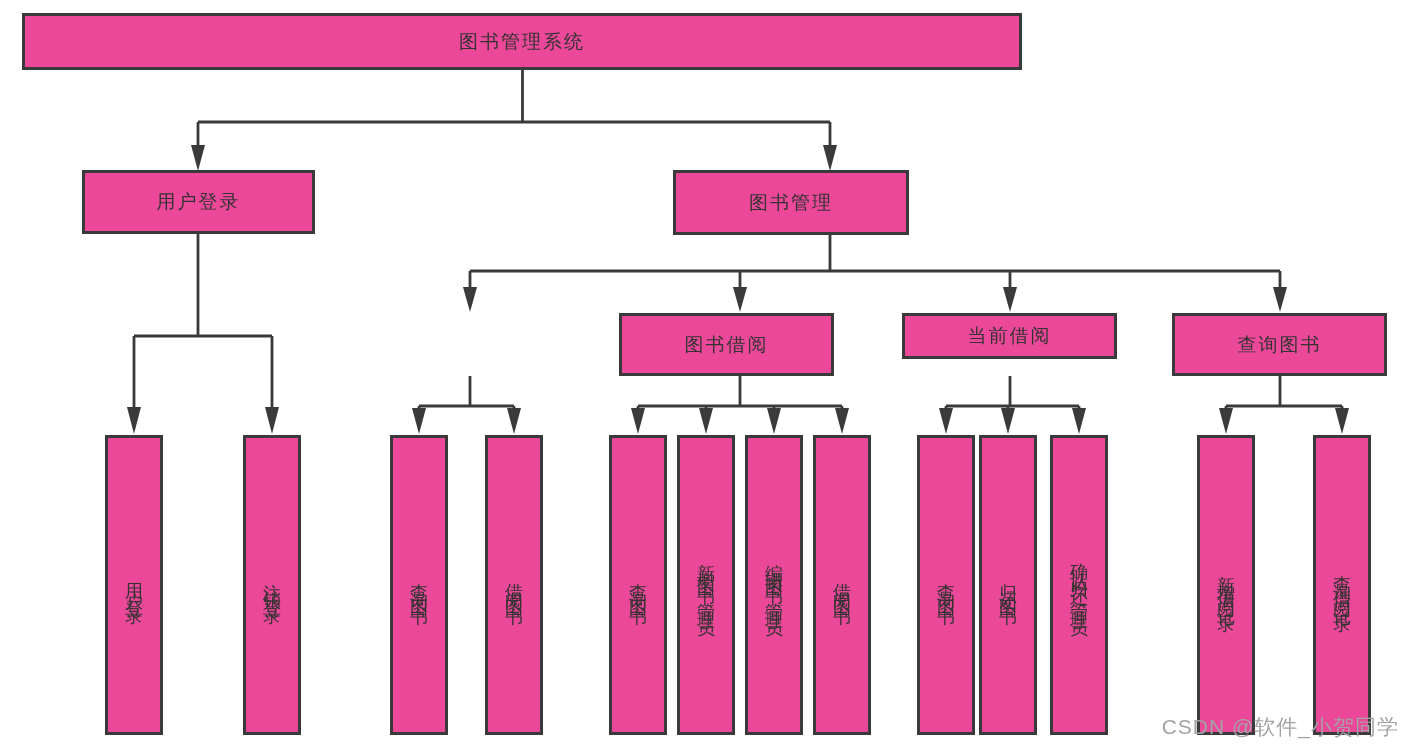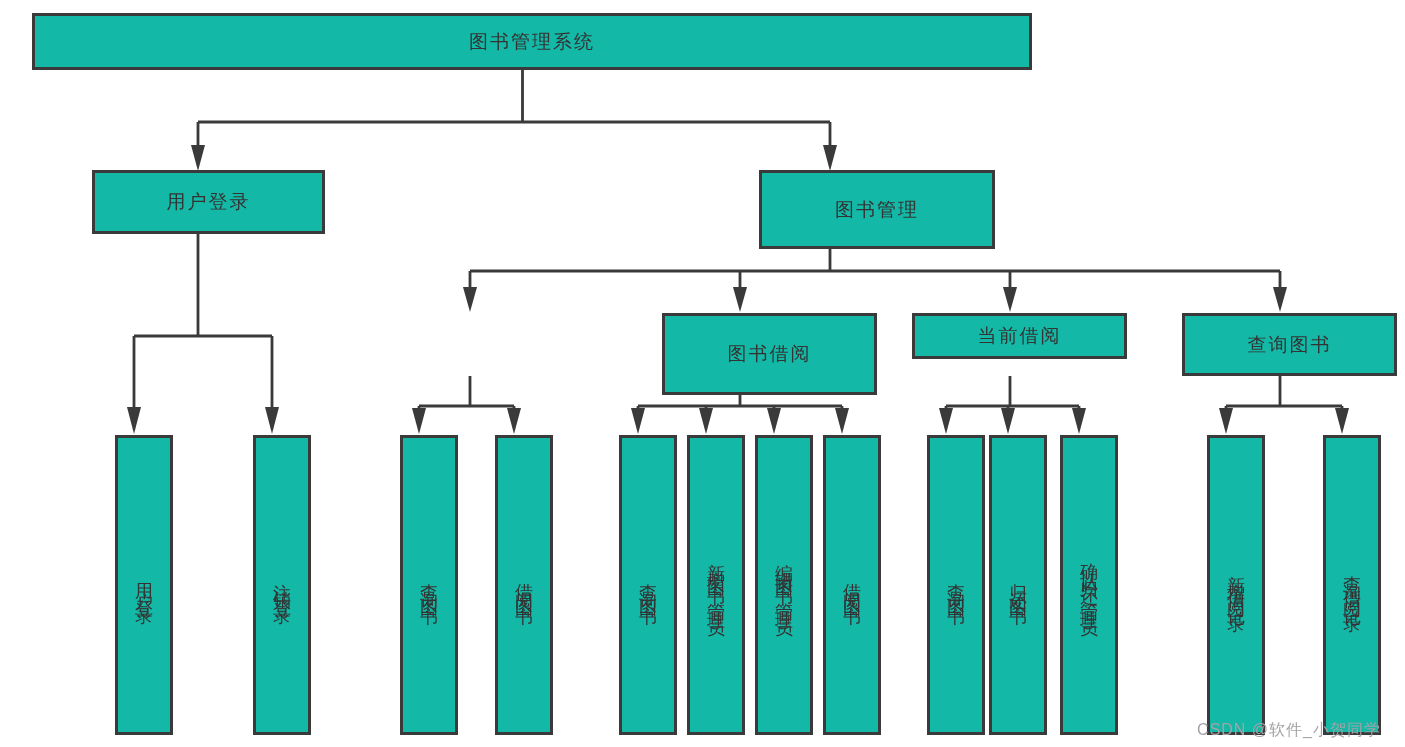--- a/index.html
+++ b/index.html
@@ -15,42 +15,41 @@
     background:var(--bg);
     overflow:hidden;
     font-family:"Liberation Sans","DejaVu Sans",sans-serif;
   }
   #edges{position:absolute;left:0;top:0;pointer-events:none;}
   #edges path{stroke:var(--line);stroke-width:2.8;fill:none;}
   #edges polygon{fill:var(--line);stroke:none;}
   .node{
     position:absolute;
     box-sizing:border-box;
-    background:#14b8a6;
+    background:#ec4899;
     border:3px solid var(--line);
     display:flex;align-items:center;justify-content:center;
     color:var(--text);
     font-size:19px;
     letter-spacing:2px;
     white-space:nowrap;
-    margin-left:10px;
   }
   .leaf{
     top:435px;height:300px;width:58px;
     writing-mode:vertical-rl;
     text-orientation:mixed;
     font-size:18px;
     letter-spacing:8px;
     line-height:1;
   }
   .watermark{
     position:absolute;
-    right:24px;bottom:6px;
+    right:6px;bottom:6px;
     color:var(--wm);
-    font-size:16px;
+    font-size:21px;
     letter-spacing:1px;
     z-index:10;
   }
 </style>
 </head>
 <body>
 
 <div id="canvas">
 
   <svg id="edges" width="1405" height="747">
@@ -92,23 +91,23 @@
     <g>
       <path d="M1280,376 V406 M1226,406 H1342 M1226,406 V410 M1342,406 V410"></path>
       <polygon points="1219,408 1233,408 1226,434"></polygon>
       <polygon points="1335,408 1349,408 1342,434"></polygon>
     </g>
   </svg>
 
   <div class="node" style="left:22px;top:13px;width:1000px;height:57px">图书管理系统</div>
 
   <div class="node" style="left:82px;top:170px;width:233px;height:64px">用户登录</div>
-  <div class="node" style="left:749px;top:170px;width:236px;height:79px">图书管理</div>
+  <div class="node" style="left:673px;top:170px;width:236px;height:65px">图书管理</div>
 
-  <div class="node" style="left:652px;top:313px;width:215px;height:82px">图书借阅</div>
+  <div class="node" style="left:619px;top:313px;width:215px;height:63px">图书借阅</div>
   <div class="node" style="left:902px;top:313px;width:215px;height:46px">当前借阅</div>
   <div class="node" style="left:1172px;top:313px;width:215px;height:63px">查询图书</div>
 
   <div class="node leaf" style="left:105px">用户登录</div>
   <div class="node leaf" style="left:243px">注销登录</div>
   <div class="node leaf" style="left:390px">查询图书</div>
   <div class="node leaf" style="left:485px">借阅图书</div>
   <div class="node leaf" style="left:609px">查询图书</div>
   <div class="node leaf" style="left:677px">新增图书（管理员）</div>
   <div class="node leaf" style="left:745px">编辑图书（管理员）</div>

